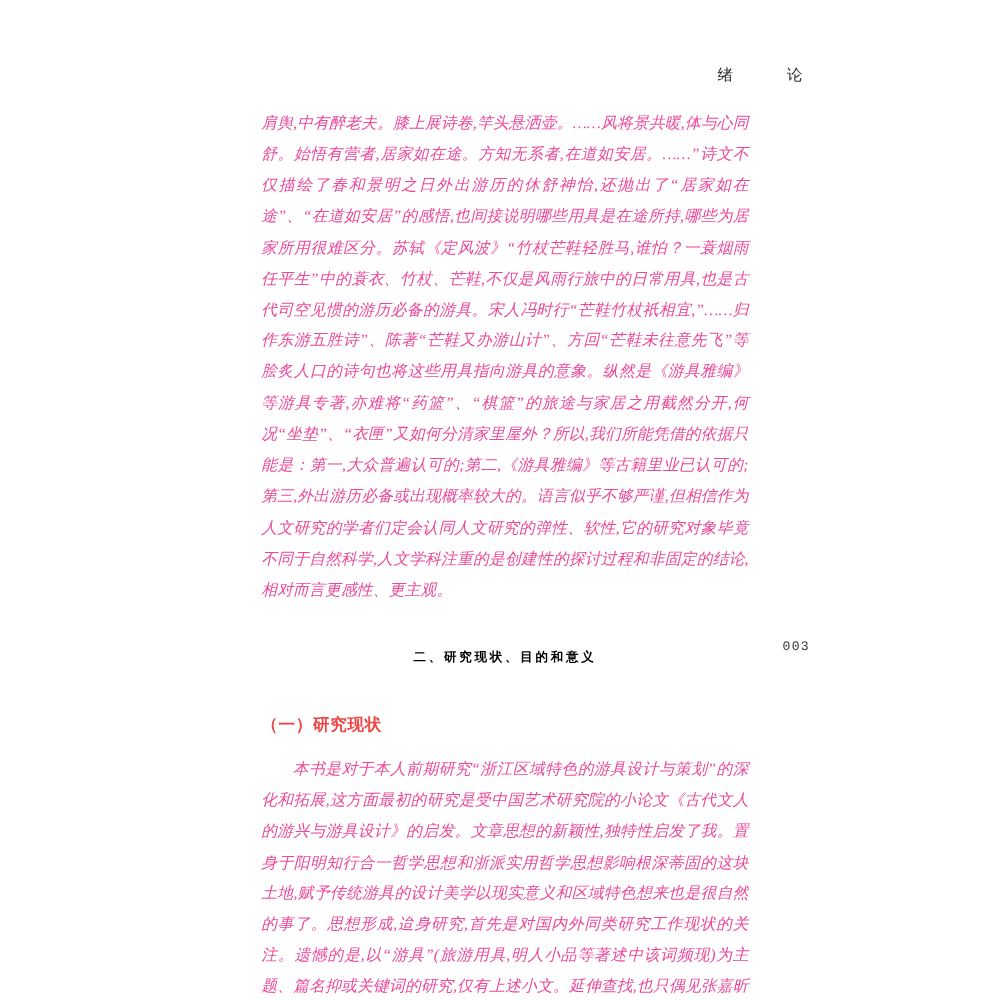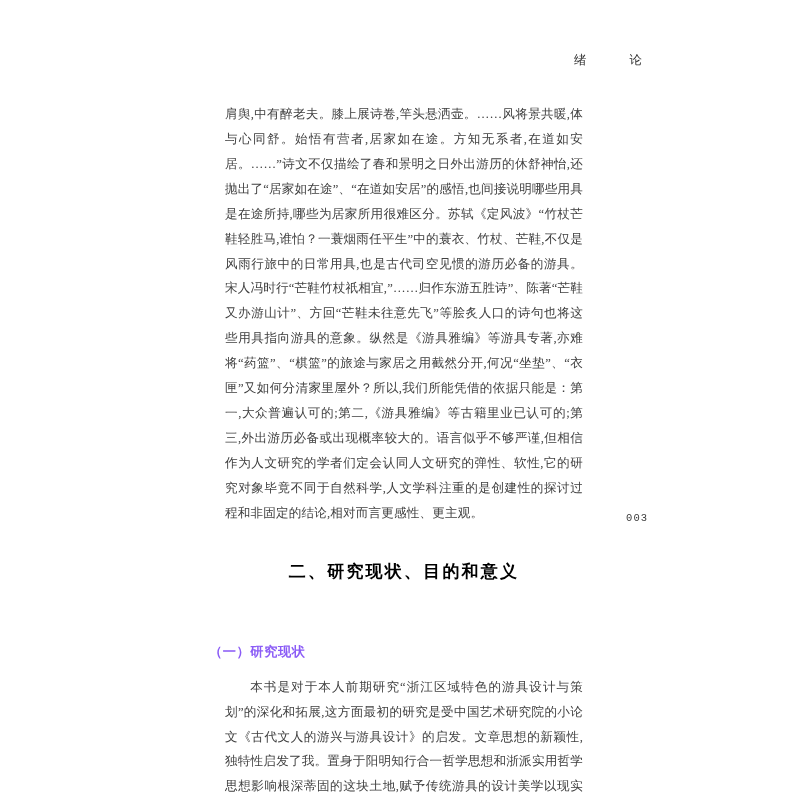--- a/index.html
+++ b/index.html
@@ -41,42 +41,43 @@
     position: absolute;
     top: 86px;
     left: 209px;
     width: 390px;
   }
   .para {
     font-size: 12.6px;
     line-height: 1.98;
     text-align: justify;
     text-justify: inter-ideograph;
-    color: #404040;
-    margin: 16px;
+    color: #ec4899;
+    margin: 0;
     letter-spacing: 0.15px;
+    font-style: italic;
   }
   .para.indent {
     text-indent: 2em;
   }
   .section-title {
     margin-top: 34px;
     margin-bottom: 0;
     text-align: center;
-    font-size: 17px;
+    font-size: 10px;
     font-weight: bold;
     letter-spacing: 2.2px;
     color: #000000;
   }
   .sub-title {
-    margin-top: 60px;
+    margin-top: 38px;
     margin-bottom: 14px;
     font-size: 13.2px;
     font-weight: bold;
-    color: #8b5cf6;
+    color: #ef4444;
     letter-spacing: 0.6px;
   }
   .body-block {
     margin-top: 0;
   }
   .page-number {
     position: absolute;
     right: 152px;
     bottom: 48px;
     font-size: 10.5px;

